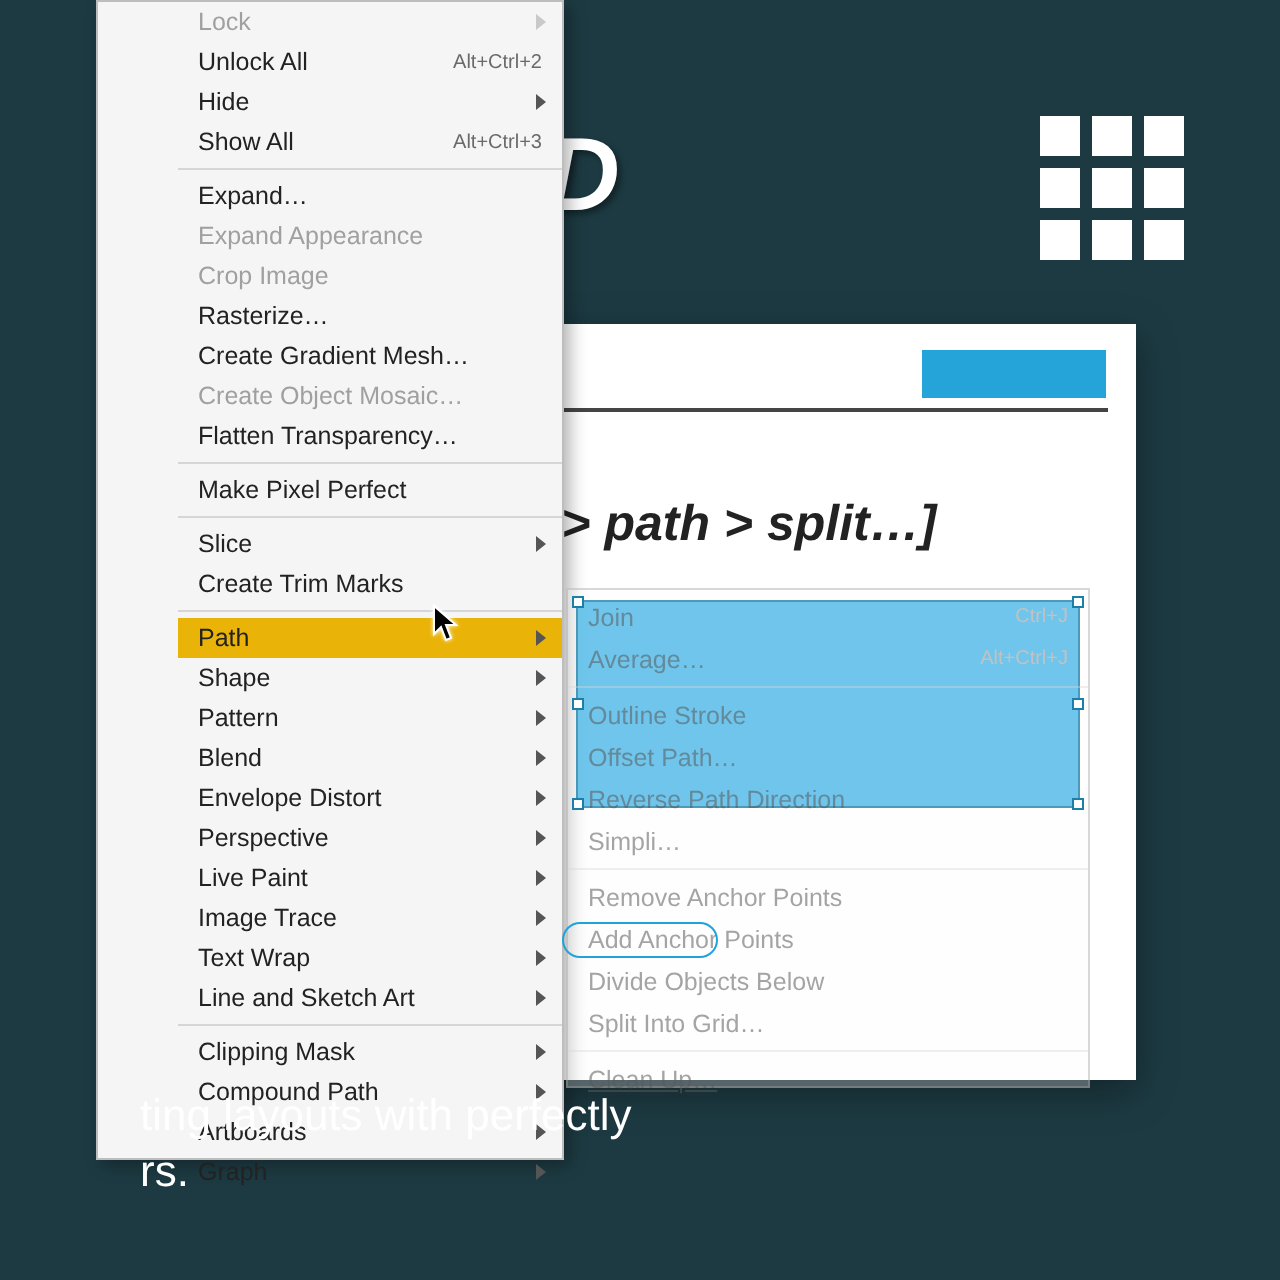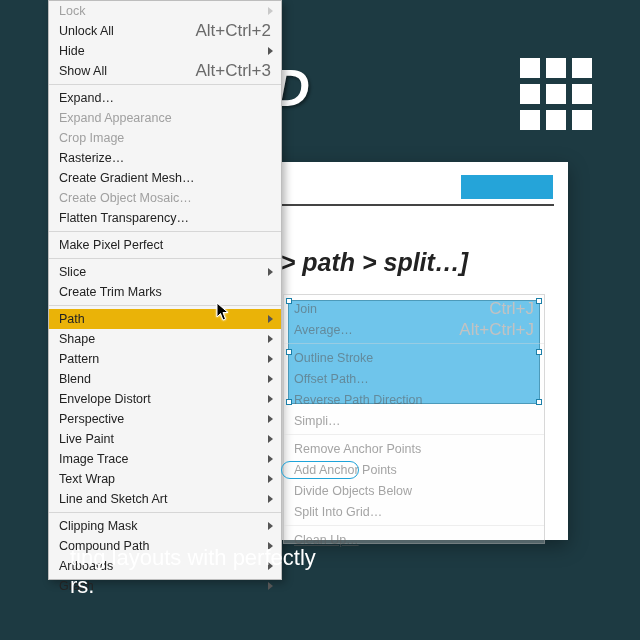--- a/index.html
+++ b/index.html
@@ -41,30 +41,31 @@
   }
 
   
   .menu {
     position: absolute; top: 0; left: 48px;
     width: 234px; height: 580px;
     background: #f5f5f5;
     border: 1px solid #bdbdbd;
     box-shadow: 3px 3px 8px rgba(0,0,0,.3);
     font-size: 12.5px;
+    padding-left: 40px;
   }
   .mi {
     display: flex; align-items: center;
     height: 20px; padding: 0 10px;
     color: #222; cursor: default;
     position: relative;
   }
   .mi.dis { color: #a0a0a0; }
   .mi .lbl { flex: 1; }
-  .mi .sc { color: #6a6a6a; font-size: 17px; }
+  .mi .sc { color: #6a6a6a; font-size: 10px; }
   .mi.dis .sc { color: #c2c2c2; }
   .mi .ar {
     position: absolute; right: 8px; top: 6px;
     width: 0; height: 0;
     border-top: 4px solid transparent;
     border-bottom: 4px solid transparent;
     border-left: 5px solid #555;
   }
   .mi.dis .ar { border-left-color: #c9c9c9; }
   .mi.hov { background: #eab308; }

